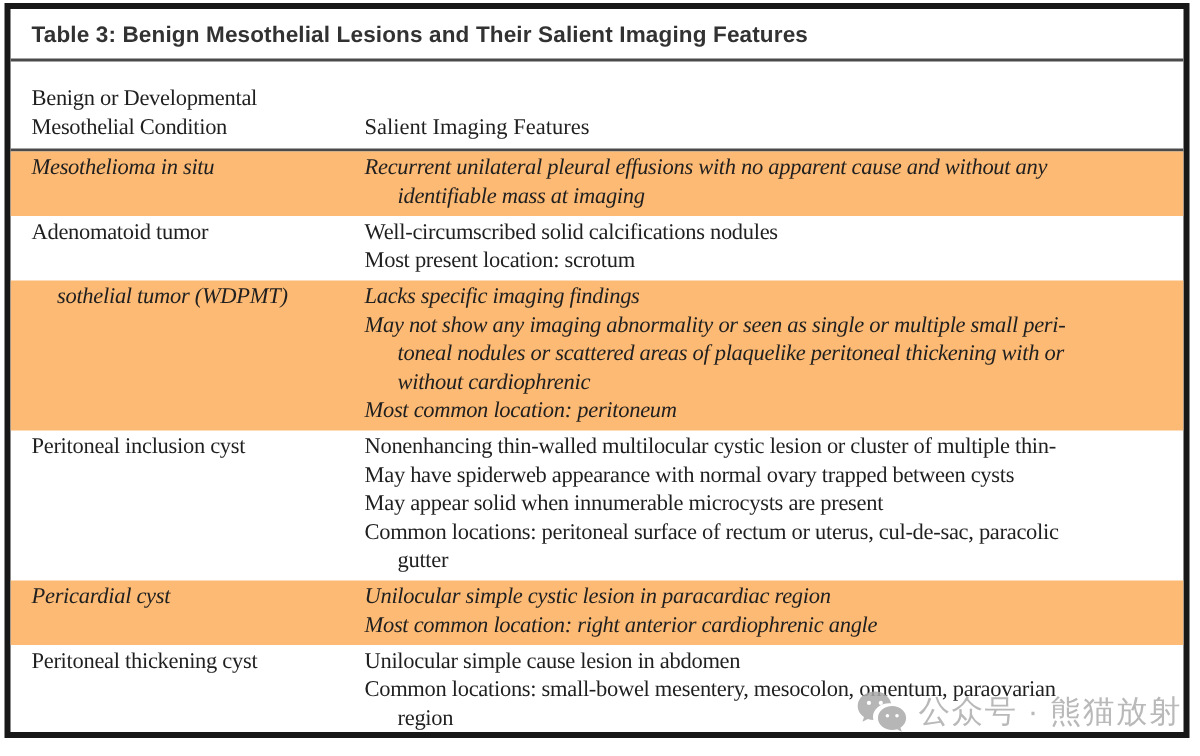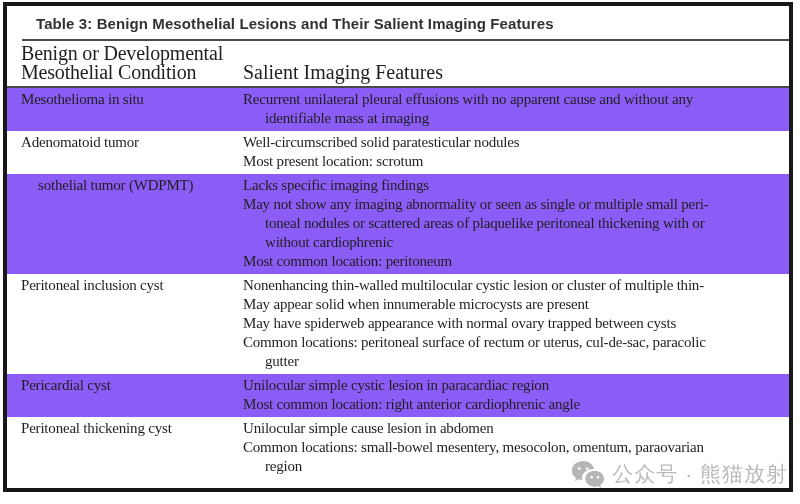--- a/index.html
+++ b/index.html
@@ -7,31 +7,31 @@
     position:relative; width:800px; height:504px; background:#ffffff;
     font-family:"Liberation Serif", serif; color:#1f1f1f; overflow:hidden;
   }
   .table-box {
     position:absolute; left:3px; top:2px; width:790px; height:490px;
     border:4px solid #181818; box-sizing:border-box; background:#ffffff; overflow:hidden;
   }
   .title {
     font-family:"Liberation Sans", sans-serif; font-weight:bold; font-size:15px;
     line-height:19px; color:#323232; padding:8px 12px 6px 14px;
-    border-bottom:2px solid #4a4a4a; letter-spacing:0.1px;margin-left:15px;
+    border-bottom:2px solid #4a4a4a; letter-spacing:0.1px;
   }
   .head {
-    display:flex; padding:3px 12px 4px 14px; font-size:20px; line-height:19px;
+    display:flex; padding:16px 12px 4px 14px; font-size:15px; line-height:19px;
     border-bottom:2px solid #4a4a4a;
   }
   .cell-left { flex:none; width:222px; }
   .cell-right { flex:1; min-width:0; }
   .head-feat { align-self:flex-end; }
   .row { display:flex; padding:2px 12px 3px 14px; font-size:15px; line-height:19px; }
-  .row.shaded { background:#8b5cf6; }
+  .row.shaded { background:#fdba74;font-style:italic; }
   .line { white-space:nowrap; letter-spacing:-0.2px; }
   .cont-l { padding-left:17px; }
   .cont-r { padding-left:22px; }
   .watermark {
     position:absolute; right:12px; bottom:16px; display:flex; align-items:flex-end;
     gap:7px; color:#b9b9b9; font-family:"Liberation Sans", sans-serif;
     font-size:21px; letter-spacing:1px; z-index:2;
   }
   .watermark svg { display:block; opacity:0.85; }
 </style>
@@ -63,21 +63,21 @@
               <div class="line cont-r">identifiable mass at imaging</div>
             </div>
           </div>
         </div>
         <div class="row">
           <div class="cell-left">
             <div class="line">Adenomatoid tumor</div>
           </div>
           <div class="cell-right">
             <div class="feature">
-              <div class="line">Well-circumscribed solid paratesticular nodules</div>
+              <div class="line">Well-circumscribed solid calcifications nodules</div>
             </div>
             <div class="feature">
               <div class="line">Most present location: scrotum</div>
             </div>
           </div>
         </div>
         <div class="row shaded">
           <div class="cell-left">
             <div class="line cont-l">sothelial tumor (WDPMT)</div>
           </div>
@@ -97,24 +97,24 @@
         </div>
         <div class="row">
           <div class="cell-left">
             <div class="line">Peritoneal inclusion cyst</div>
           </div>
           <div class="cell-right">
             <div class="feature">
               <div class="line">Nonenhancing thin-walled multilocular cystic lesion or cluster of multiple thin-</div>
             </div>
             <div class="feature">
-              <div class="line">May appear solid when innumerable microcysts are present</div>
+              <div class="line">May have spiderweb appearance with normal ovary trapped between cysts</div>
             </div>
             <div class="feature">
-              <div class="line">May have spiderweb appearance with normal ovary trapped between cysts</div>
+              <div class="line">May appear solid when innumerable microcysts are present</div>
             </div>
             <div class="feature">
               <div class="line">Common locations: peritoneal surface of rectum or uterus, cul-de-sac, paracolic</div>
               <div class="line cont-r">gutter</div>
             </div>
           </div>
         </div>
         <div class="row shaded">
           <div class="cell-left">
             <div class="line">Pericardial cyst</div>

